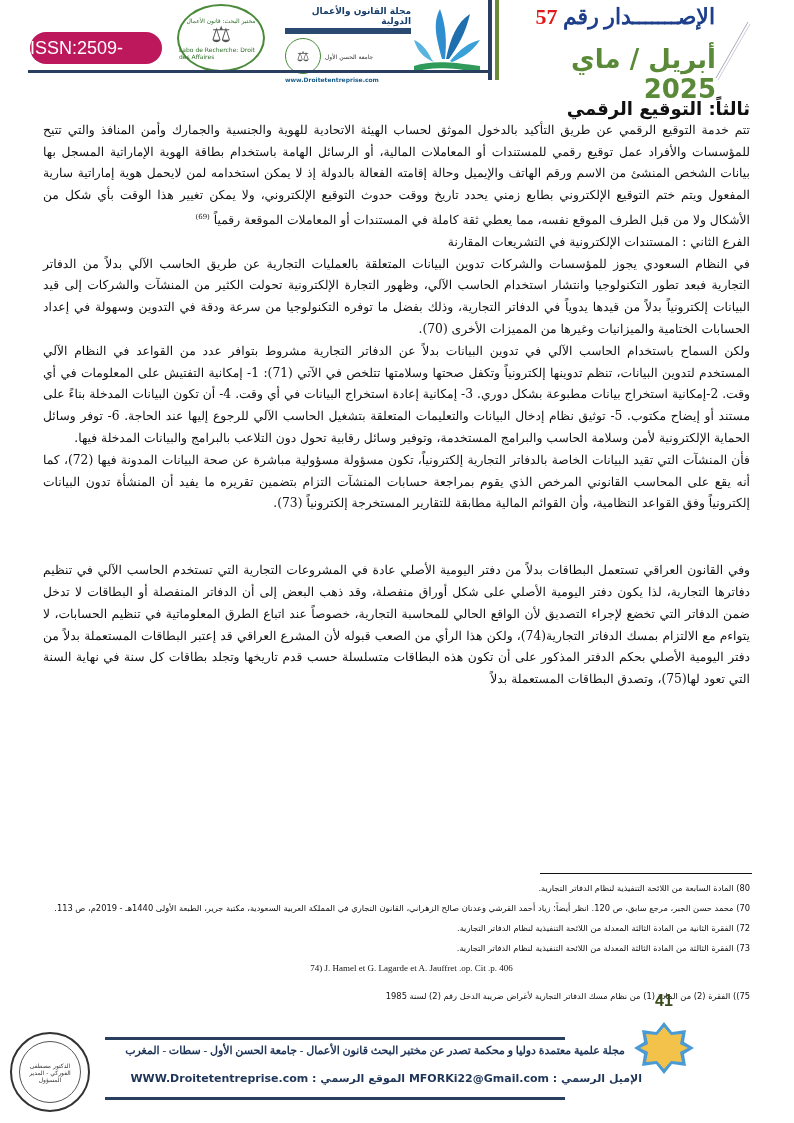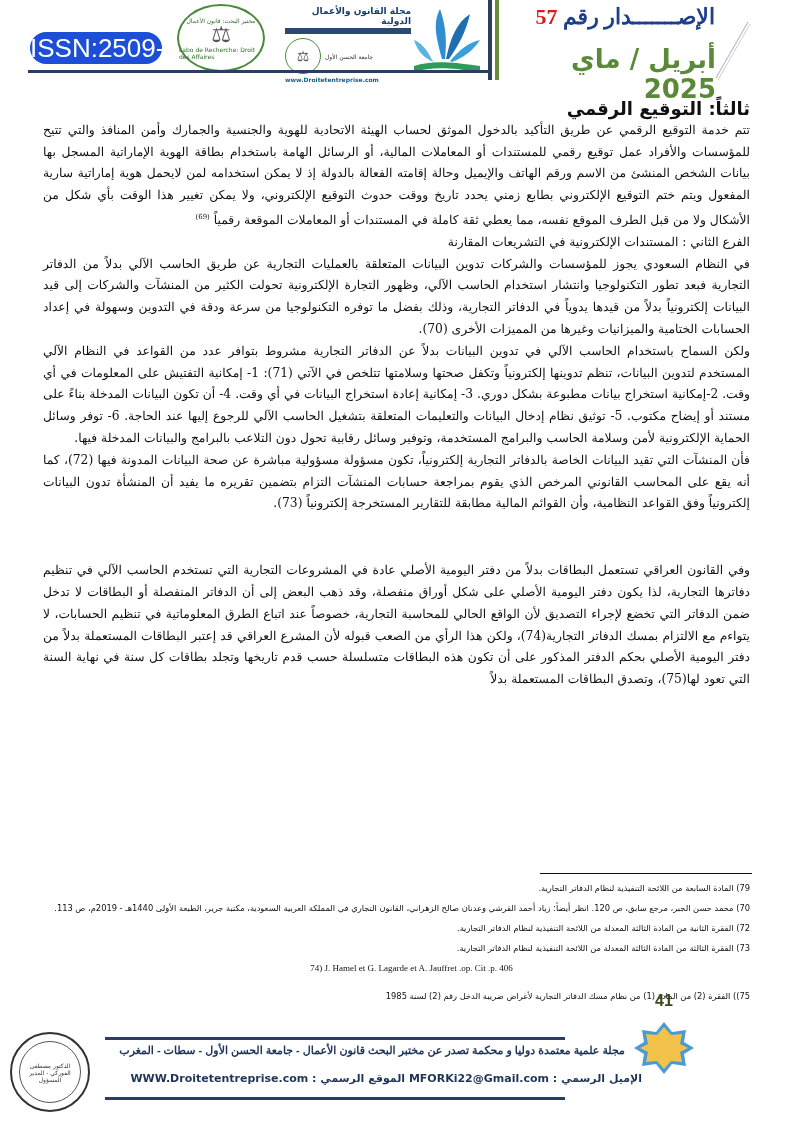--- a/index.html
+++ b/index.html
@@ -1,19 +1,19 @@
 <!DOCTYPE html>
 <html><head>
 <meta charset="utf-8">
 <style>
   html,body{margin:0;padding:0;background:#fff;}
   body{width:794px;height:1123px;position:relative;overflow:hidden;font-family:"DejaVu Sans",sans-serif;color:#111;}
   .abs{position:absolute;}
   
-  .issn{left:30px;top:32px;width:132px;height:32px;background:#1d4ed8;border-radius:16px;color:#fff;font-family:"Liberation Sans",sans-serif;font-size:26px;line-height:32px;text-align:right;}
+  .issn{left:30px;top:32px;width:132px;height:32px;background:#be185d;border-radius:16px;color:#fff;font-family:"Liberation Sans",sans-serif;font-size:18px;line-height:32px;text-align:left;}
   .seal{left:177px;top:4px;width:88px;height:68px;border:2px solid #4a8a3a;border-radius:50%;box-sizing:border-box;display:flex;align-items:center;justify-content:center;flex-direction:column;}
   .seal .ring{font-size:6px;color:#2f6e2a;font-family:"DejaVu Sans",sans-serif;}
   .seal .scale{font-size:22px;color:#555;line-height:22px;}
   .jlogo{left:285px;top:6px;width:126px;height:64px;}
   .jlogo .jtitle{font-size:9px;color:#173d6b;font-weight:bold;text-align:right;direction:rtl;}
   .jlogo .jbar{background:#2a4a72;height:6px;margin-top:2px;}
   .jlogo .row{display:flex;align-items:center;gap:4px;margin-top:4px;}
   .jlogo .mini{width:34px;height:34px;border:1px solid #4a8a3a;border-radius:50%;display:flex;align-items:center;justify-content:center;font-size:14px;color:#555;}
   .jlogo .uni{font-size:6px;color:#333;direction:rtl;}
   .jlogo .url{font-size:6px;color:#1a5d8a;font-weight:bold;margin-top:2px;}
@@ -33,21 +33,21 @@
   .gap{height:45px;}
   
   .fnrule{left:540px;top:873px;width:212px;height:1px;background:#111;}
   .fn{position:absolute;left:43px;top:878px;width:707px;direction:rtl;font-family:"DejaVu Sans",sans-serif;font-size:8.3px;line-height:20px;}
   .fn p{margin:0;}
   .fn .lat{direction:ltr;text-align:center;font-family:"Liberation Serif",serif;font-size:9px;margin-left:30px;}
   .fn .last{margin-top:8px;}
   
   .frule1{left:105px;top:1037px;width:460px;height:3px;background:#2a3f5f;}
   .frule2{left:105px;top:1097px;width:460px;height:3px;background:#2a3f5f;}
-  .fline1{left:105px;top:1044px;width:520px;text-align:right;direction:rtl;font-family:Liberation Sans, sans-serif;font-weight:bold;font-size:11px;color:#1e3558;}
+  .fline1{left:105px;top:1044px;width:520px;text-align:right;direction:rtl;font-family:Liberation Serif, serif;font-weight:bold;font-size:11px;color:#1e3558;}
   .fline2{left:122px;top:1072px;width:520px;text-align:right;direction:rtl;font-family:"DejaVu Sans",sans-serif;font-weight:bold;font-size:11px;color:#1e3558;}
   .star{left:634px;top:1022px;width:60px;height:52px;}
   .pnum{left:634px;top:992px;width:60px;text-align:center;font-family:"Liberation Sans",sans-serif;font-weight:bold;font-size:16px;color:#3a4a1a;}
   .stamp{left:10px;top:1032px;width:80px;height:80px;border:2px solid #333;border-radius:50%;box-sizing:border-box;display:flex;align-items:center;justify-content:center;}
   .stamp .inner{width:60px;height:60px;border:1px solid #555;border-radius:50%;display:flex;align-items:center;justify-content:center;font-size:6px;color:#333;text-align:center;}
 </style>
 </head>
 <body>
 
 <div class="abs issn">ISSN:2509-0291</div>
@@ -97,21 +97,21 @@
   <p>الفرع الثاني : المستندات الإلكترونية في التشريعات المقارنة</p>
   <p>في النظام السعودي يجوز للمؤسسات والشركات تدوين البيانات المتعلقة بالعمليات التجارية عن طريق الحاسب الآلي بدلاً من الدفاتر التجارية فبعد تطور التكنولوجيا وانتشار استخدام الحاسب الآلي، وظهور التجارة الإلكترونية تحولت الكثير من المنشآت والشركات إلى قيد البيانات إلكترونياً بدلاً من قيدها يدوياً في الدفاتر التجارية، وذلك بفضل ما توفره التكنولوجيا من سرعة ودقة في التدوين وسهولة في إعداد الحسابات الختامية والميزانيات وغيرها من المميزات الأخرى (70).</p>
   <p>ولكن  السماح باستخدام الحاسب الآلي في تدوين البيانات بدلاً عن الدفاتر التجارية مشروط بتوافر عدد من القواعد في النظام الآلي المستخدم لتدوين البيانات، تنظم تدوينها إلكترونياً وتكفل صحتها وسلامتها تتلخص في الآتي (71): 1- إمكانية التفتيش على المعلومات في أي وقت. 2-إمكانية استخراج بيانات مطبوعة بشكل دوري. 3- إمكانية إعادة استخراج البيانات في أي وقت. 4- أن تكون البيانات المدخلة بناءً على مستند أو إيضاح مكتوب. 5- توثيق نظام إدخال البيانات والتعليمات المتعلقة بتشغيل الحاسب الآلي للرجوع إليها عند الحاجة. 6- توفر وسائل الحماية الإلكترونية لأمن وسلامة الحاسب والبرامج المستخدمة، وتوفير وسائل رقابية تحول دون التلاعب بالبرامج والبيانات المدخلة فيها.</p>
   <p>فأن المنشآت التي تقيد البيانات الخاصة بالدفاتر التجارية إلكترونياً، تكون مسؤولة مسؤولية مباشرة عن صحة البيانات المدونة فيها (72)، كما أنه يقع على المحاسب القانوني المرخص الذي يقوم بمراجعة حسابات المنشآت التزام بتضمين تقريره ما يفيد أن المنشأة تدون البيانات إلكترونياً وفق القواعد النظامية، وأن القوائم المالية مطابقة للتقارير المستخرجة إلكترونياً (73).</p>
   <div class="gap"></div>
   <p>وفي القانون العراقي تستعمل البطاقات بدلاً من دفتر اليومية الأصلي عادة في المشروعات التجارية التي تستخدم الحاسب الآلي في تنظيم دفاترها التجارية، لذا يكون دفتر اليومية الأصلي على شكل أوراق منفصلة، وقد ذهب البعض إلى أن الدفاتر المنفصلة أو البطاقات لا تدخل ضمن الدفاتر التي تخضع لإجراء التصديق لأن الواقع الحالي للمحاسبة التجارية، خصوصاً عند اتباع الطرق المعلوماتية في تنظيم الحسابات، لا يتواءم مع الالتزام بمسك الدفاتر التجارية(74)، ولكن هذا الرأي من الصعب قبوله لأن المشرع العراقي قد إعتبر البطاقات المستعملة بدلاً من دفتر اليومية الأصلي بحكم الدفتر المذكور على أن تكون هذه البطاقات متسلسلة حسب قدم تاريخها وتجلد بطاقات كل سنة في نهاية السنة التي تعود لها(75)، وتصدق البطاقات المستعملة بدلاً</p>
 </div>
 
 <div class="abs fnrule"></div>
 <div class="fn">
-  <p>79)   المادة السابعة من اللائحة التنفيذية لنظام الدفاتر التجارية.</p>
+  <p>80)   المادة السابعة من اللائحة التنفيذية لنظام الدفاتر التجارية.</p>
   <p>70) محمد حسن الجبر، مرجع سابق، ص 120. انظر أيضاً: زياد أحمد القرشي وعدنان صالح الزهراني، القانون التجاري في المملكة العربية السعودية، مكتبة جرير، الطبعة الأولى 1440هـ - 2019م، ص 113.</p>
   <p>72) الفقرة الثانية من المادة الثالثة المعدلة من اللائحة التنفيذية لنظام الدفاتر التجارية.</p>
   <p>73) الفقرة الثالثة من المادة الثالثة المعدلة من اللائحة التنفيذية لنظام الدفاتر التجارية.</p>
   <p class="lat">74) J. Hamel et G. Lagarde et A. Jauffret .op. Cit .p. 406</p>
   <p class="last">75)) الفقرة (2) من المادة (1) من نظام مسك الدفاتر التجارية لأغراض ضريبة الدخل رقم (2) لسنة 1985</p>
 </div>
 
 <div class="abs stamp">
   <div class="inner">الدكتور مصطفى الفوركي - المدير المسؤول</div>
 </div>

